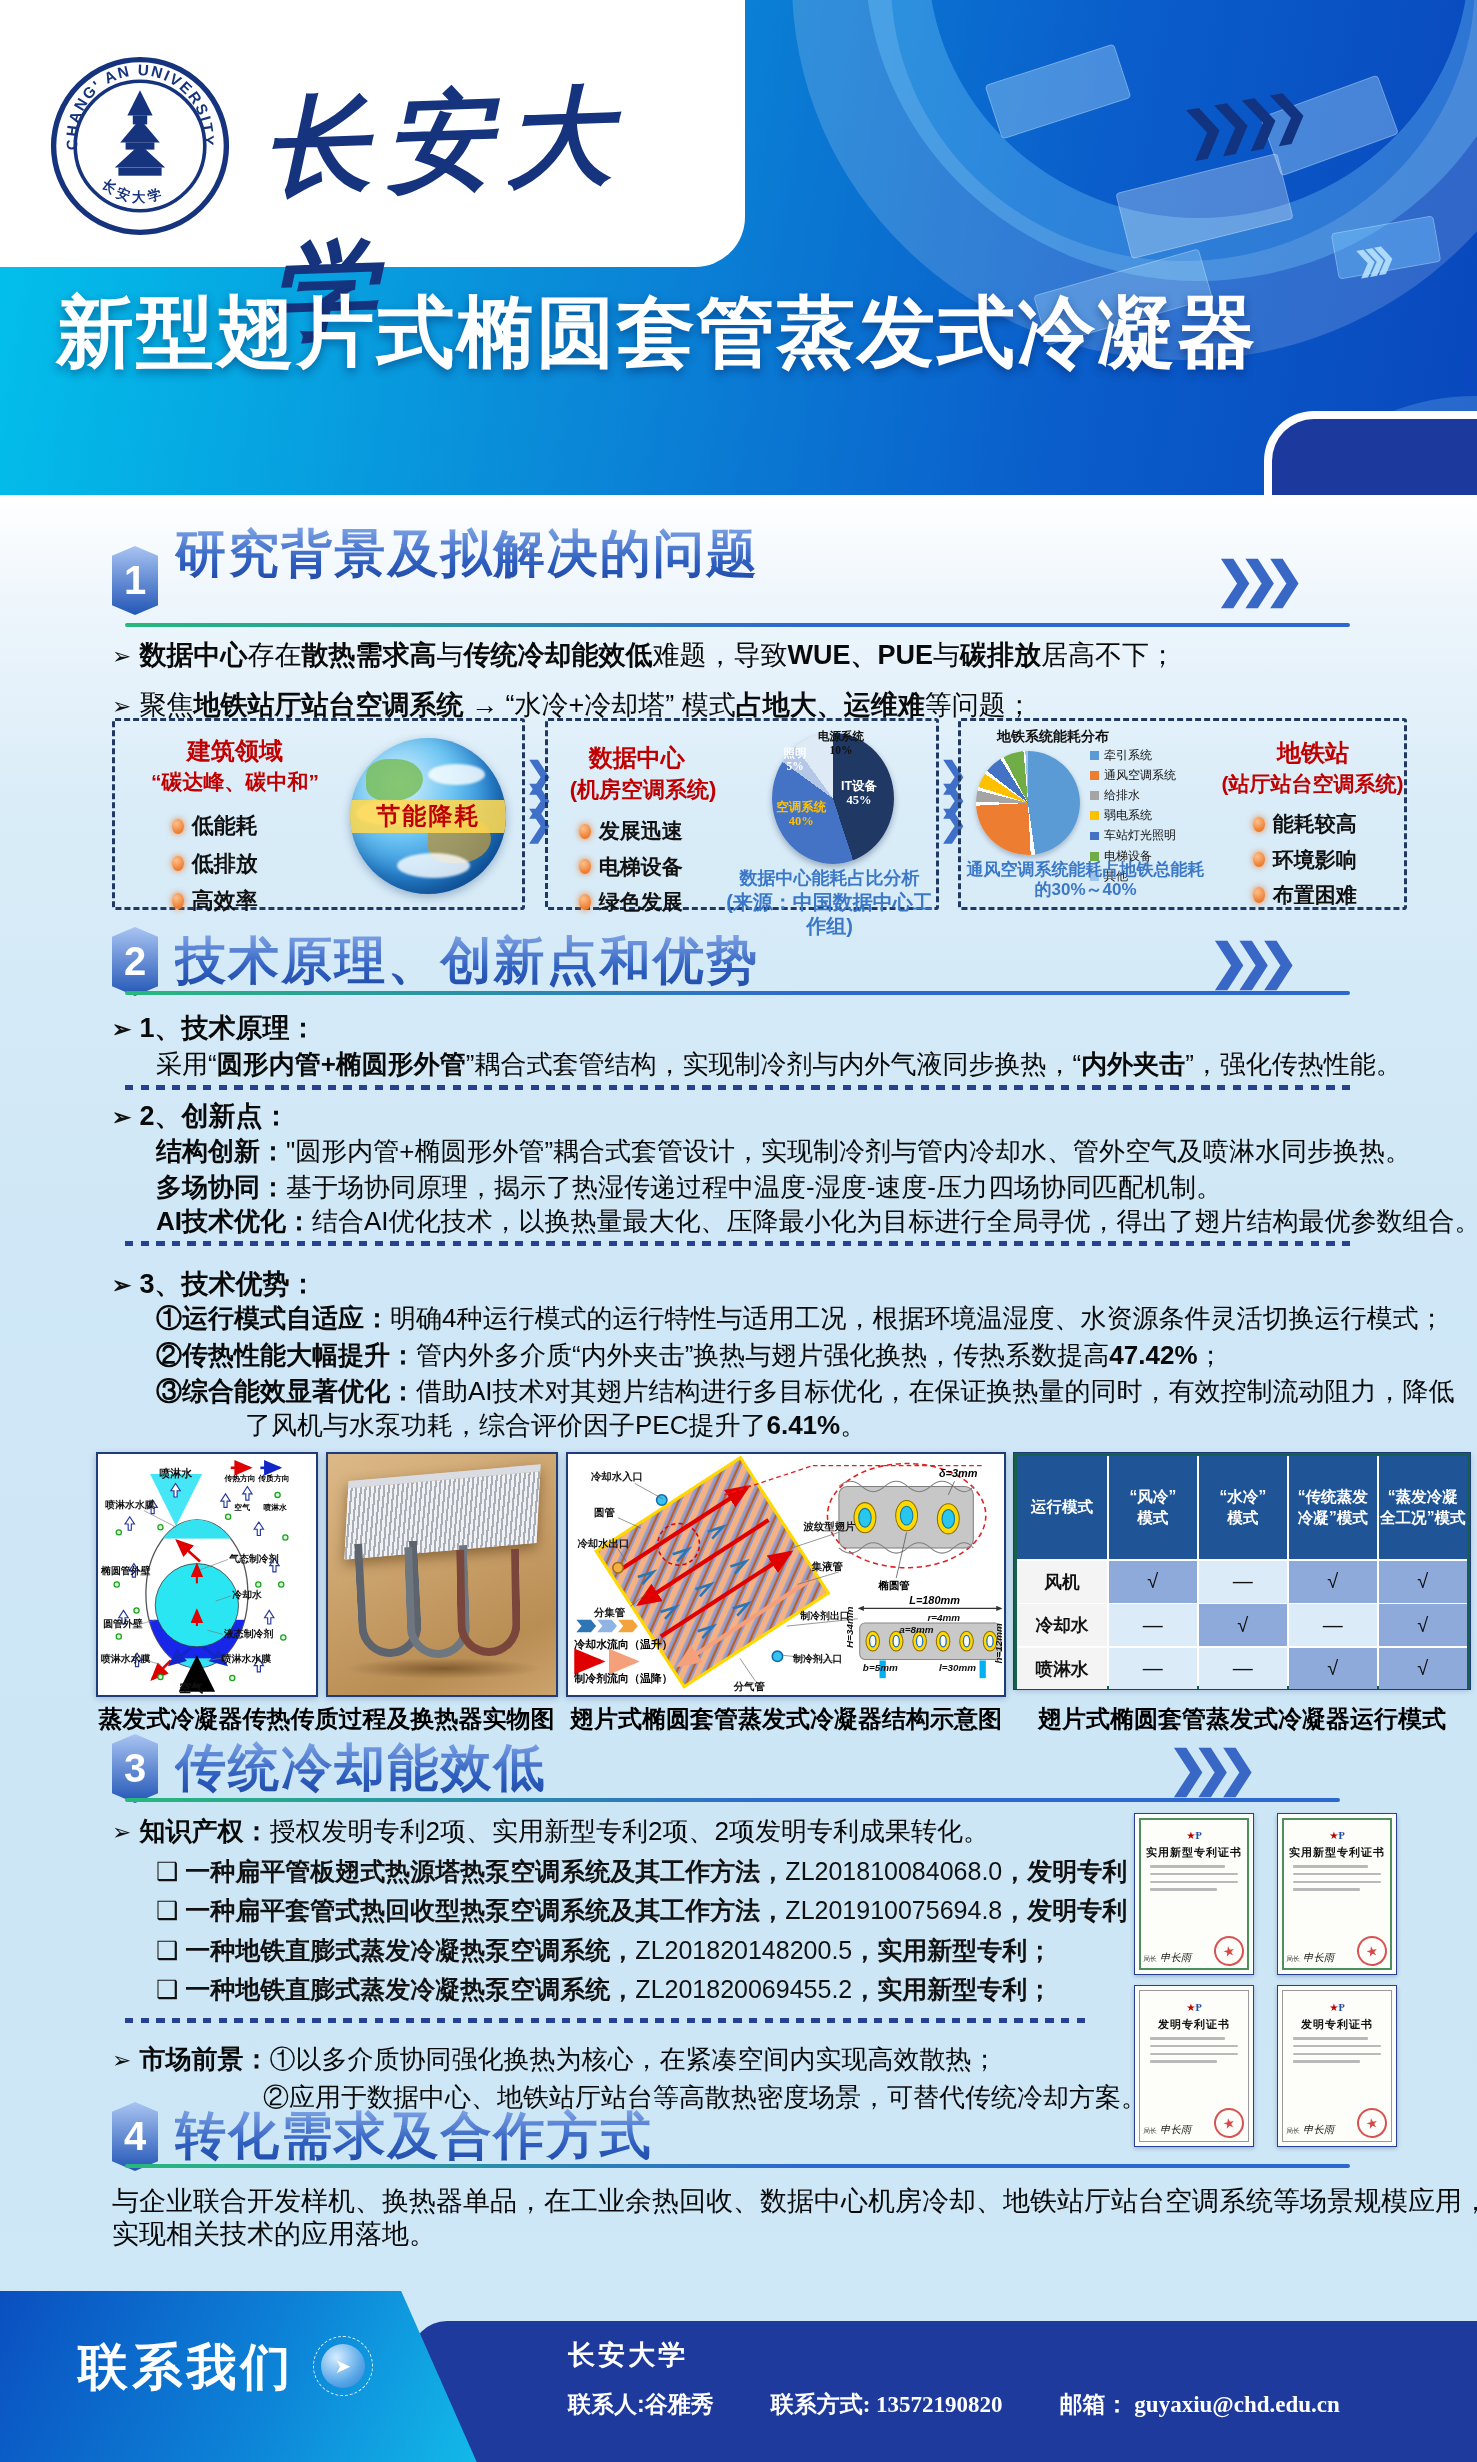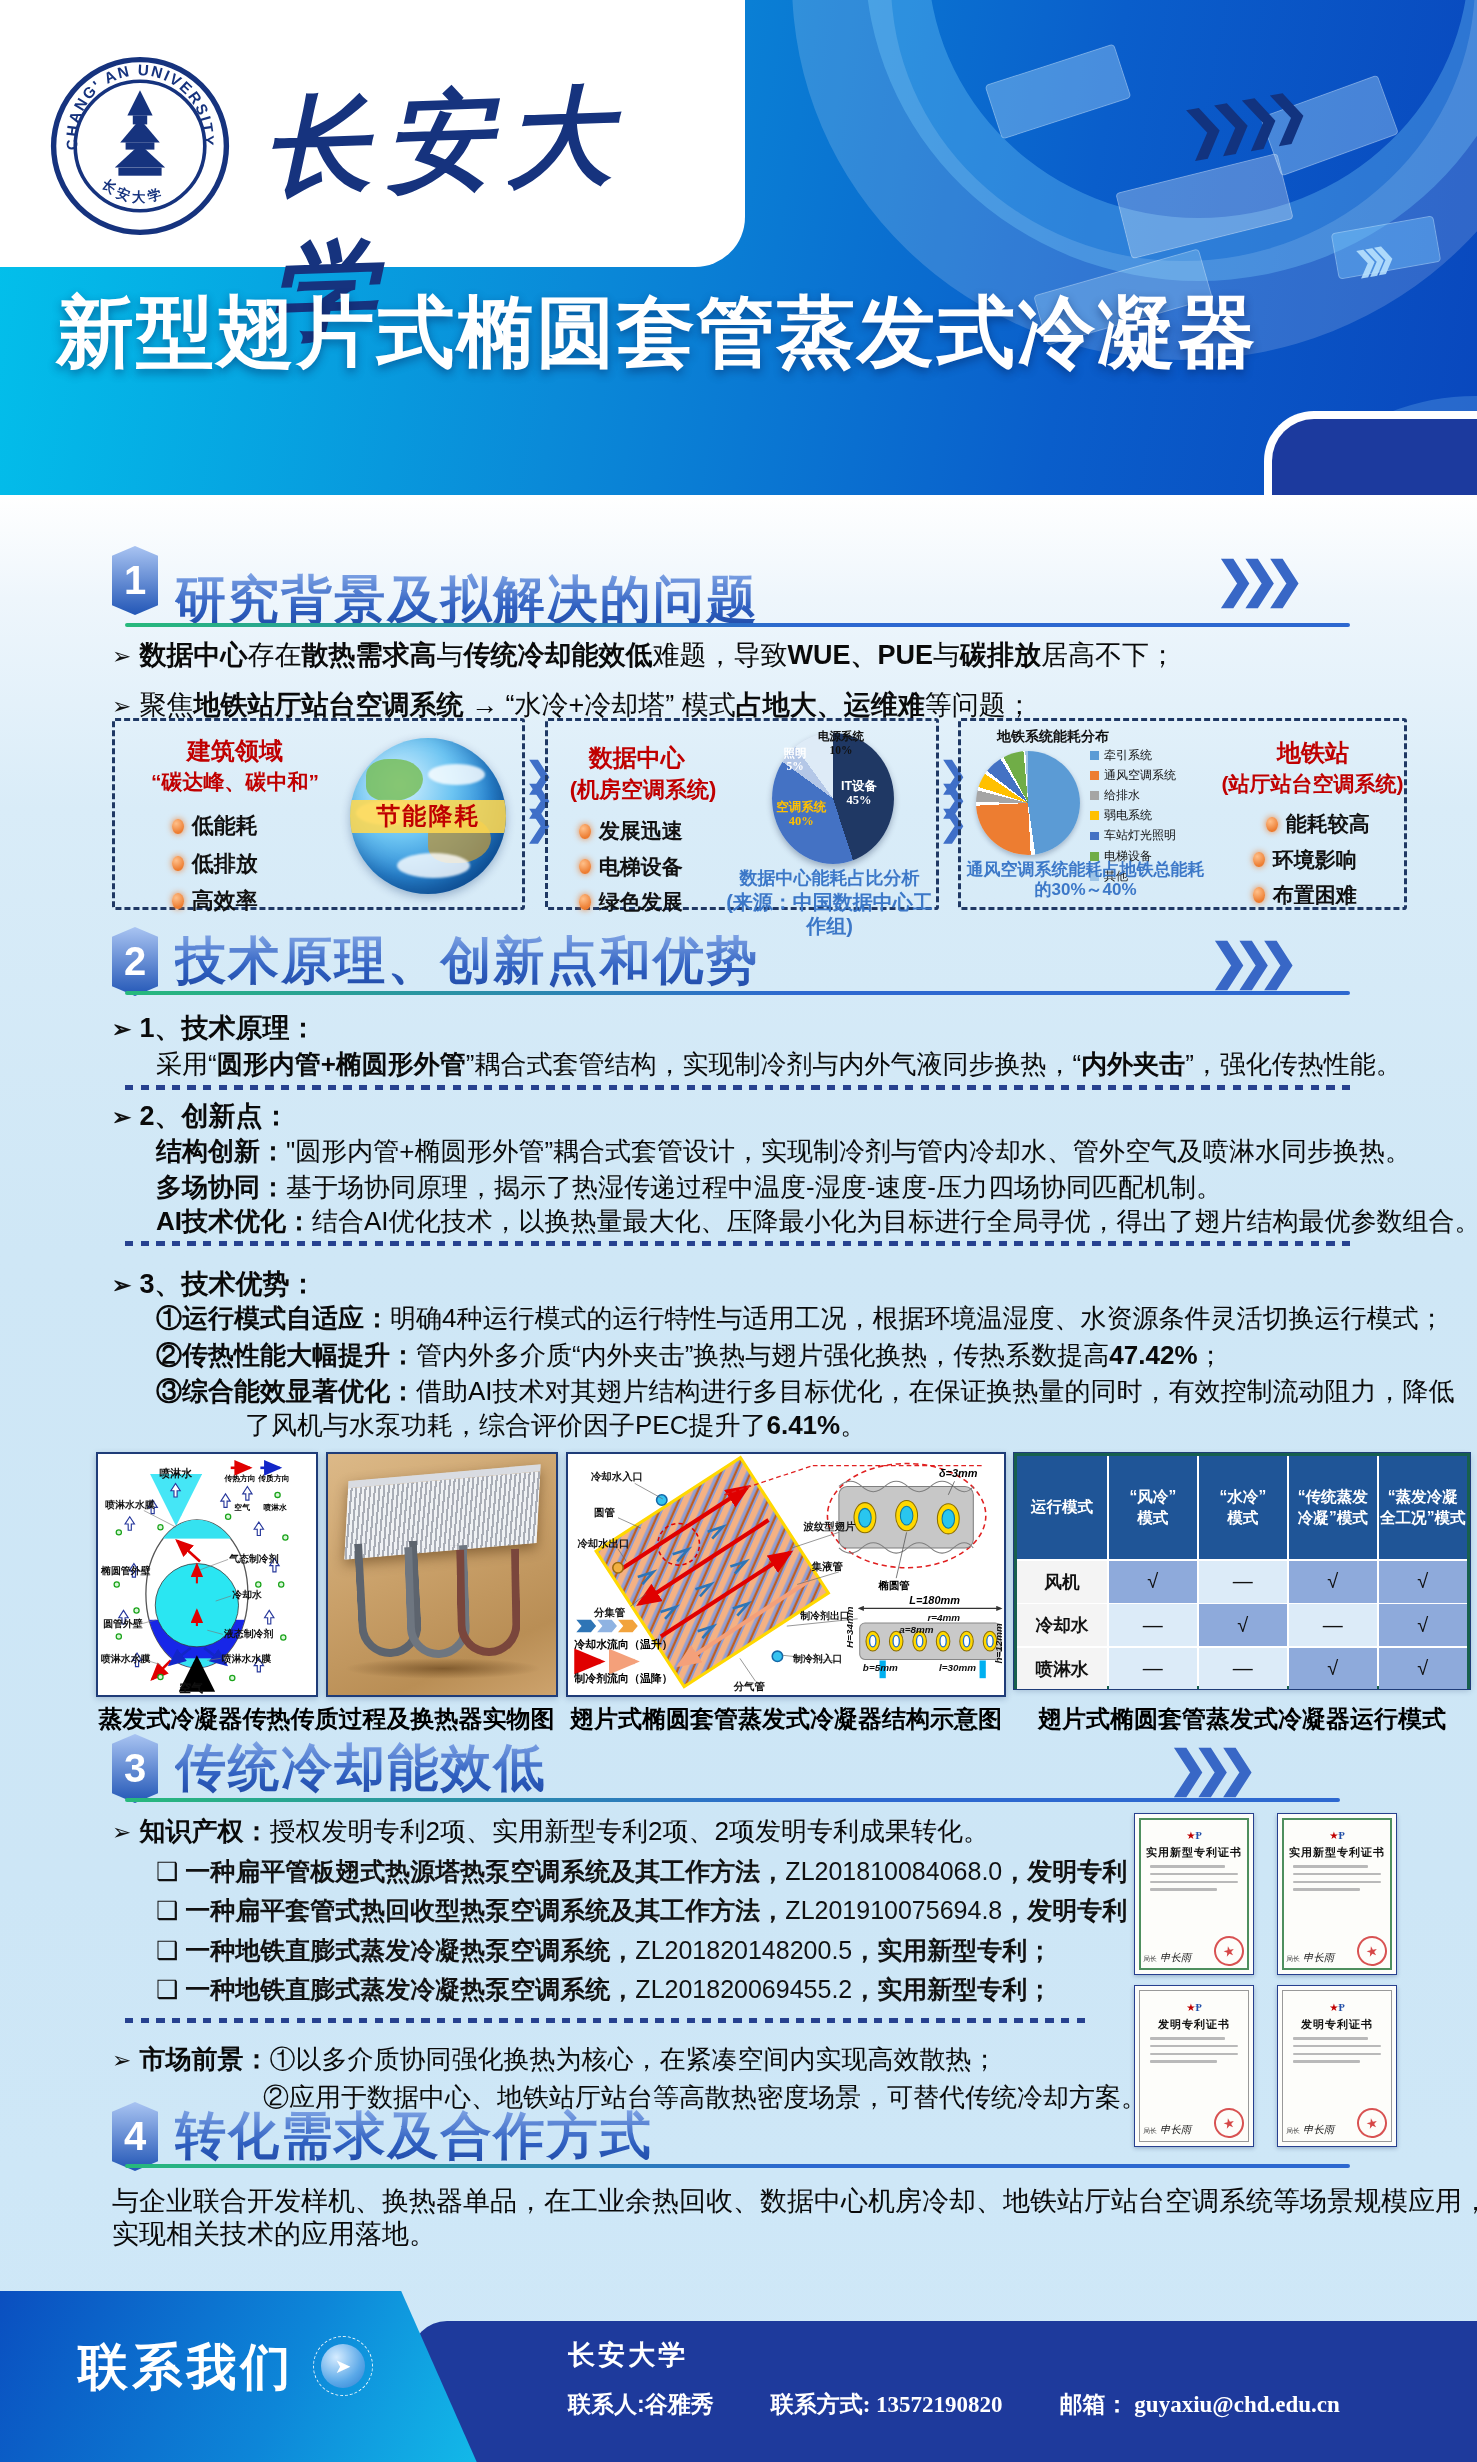--- a/index.html
+++ b/index.html
@@ -142,21 +142,21 @@
       <div class="uni-name">长安大学</div>
     </div>
 
     <div class="hdr-title">新型翅片式椭圆套管蒸发式冷凝器</div>
     <div class="hdr-corner"></div>
   </div>
 
   <div class="sec-badge" style="left:112px;top:546px;">
       <span>1</span>
     </div>
-  <div class="sec-title" style="left:175px;top:566px;">研究背景及拟解决的问题</div>
+  <div class="sec-title" style="left:175px;top:520px;">研究背景及拟解决的问题</div>
   <div class="sec-chev" style="left:1215px;top:551px;">❯❯❯</div>
   <div class="rule" style="left:125px;top:623px;width:1225px;"></div>
 
   <div class="tline" style="left:112px;top:637px;"><span class="barrow">➢</span><span><b>数据中心</b>存在<b>散热需求高</b>与<b>传统冷却能效低</b>难题，导致<b>WUE、PUE</b>与<b>碳排放</b>居高不下；</span></div>
   <div class="tline" style="left:112px;top:687px;"><span class="barrow">➢</span><span>聚焦<b>地铁站厅站台空调系统</b> → “水冷+冷却塔” 模式<b>占地大、运维难</b>等问题；</span></div>
 
   <div class="dbox" style="left:112px;top:718px;width:413px;height:192px;">
     <div class="abs red rt1" style="left:21px;top:13.6px;width:198px;">建筑领域</div>
     <div class="abs red rt2" style="left:0px;top:47px;width:240px;">“碳达峰、碳中和”</div>
     <div class="abs" style="left:57px;top:83px;">
@@ -268,21 +268,21 @@
           <span>其他</span>
         </div>
     </div>
     <div class="abs bluecap" style="left:2.1px;top:139px;width:245px;font-size:17px;">
       <div>通风空调系统能耗占地铁总能耗</div>
       <div>的30%～40%</div>
     </div>
     <div class="abs red rt1" style="left:266px;top:15.6px;width:172px;">地铁站</div>
     <div class="abs red rt2" style="left:250px;top:49px;width:203px;font-size:21px;">(站厅站台空调系统)</div>
     <div class="abs" style="left:292px;top:82px;">
-      <div class="oitem" style="font-size:21px;margin-left:13px;">
+      <div class="oitem" style="font-size:21px;">
           <span class="odot"></span>
           <span>能耗较高</span>
         </div>
       <div class="oitem" style="font-size:21px;">
           <span class="odot"></span>
           <span>环境影响</span>
         </div>
       <div class="oitem" style="font-size:21px;">
           <span class="odot"></span>
           <span>布置困难</span>

